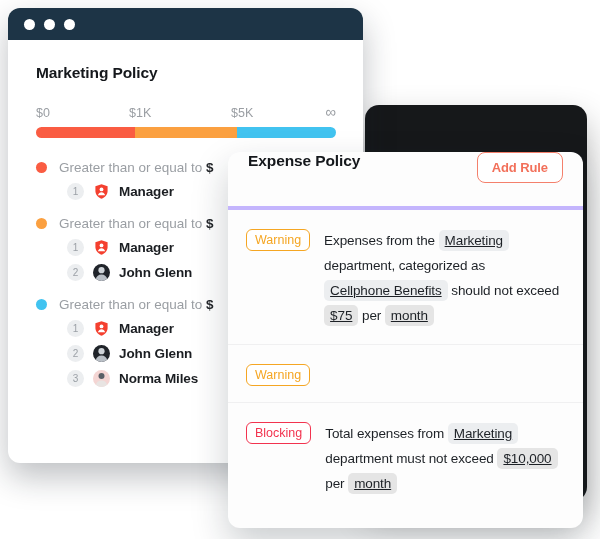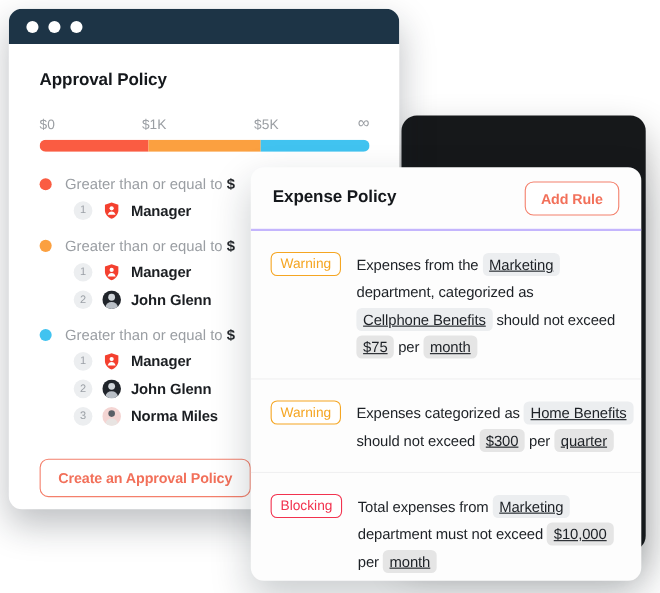--- a/index.html
+++ b/index.html
@@ -121,23 +121,23 @@
     position:absolute;
     left:228px; top:152px;
     width:355px; height:376px;
     background:#fdfdfd;
     border-radius:12px;
     box-shadow:0 16px 36px rgba(20,30,40,.22);
     overflow:hidden;
   }
   .card-head{
     height:58px;
-    display:flex;align-items:center;justify-content:space-between;
+    display:flex;align-items:flex-start;justify-content:space-between;
     padding:0 20px;
-    border-bottom:2px solid #c4b5fd;
+    border-bottom:4px solid #c4b5fd;
     box-sizing:border-box;
   }
   .card-title{
     font-size:15.5px;font-weight:bold;color:#15181c;
     letter-spacing:-0.1px;
   }
   .add-rule{padding:7px 14px;}
 
   .rule{
     display:flex;
@@ -182,21 +182,21 @@
 <div class="window">
 
   <div class="titlebar">
     <span class="dot"></span>
     <span class="dot"></span>
     <span class="dot"></span>
   </div>
 
   <div class="win-body">
 
-    <div class="panel-title">Approval Policy</div>
+    <div class="panel-title">Marketing Policy</div>
 
     <div class="scale">
       <div class="scale-labels">
         <span class="sl0">$0</span>
         <span class="sl1">$1K</span>
         <span class="sl2">$5K</span>
         <span class="sl3">∞</span>
       </div>
       <div class="bar">
         <div class="seg seg0" style="background: rgb(250, 92, 66);"></div>
@@ -306,36 +306,34 @@
                   <circle cx="8.5" cy="6.0" r="3.0" fill="#5a5f66"></circle>
                   <ellipse cx="8.5" cy="15.0" rx="5.4" ry="4.5" fill="#e8e4e2"></ellipse>
                 </g>
               </svg>
             </span>
             <span class="approver-name">Norma Miles</span>
           </div>
         </div>
       </div>
 
-    <button class="btn-outline create-btn">Create an Approval Policy</button>
   </div>
 </div>
 
 <div class="card">
   <div class="card-head">
     <span class="card-title">Expense Policy</span>
     <button class="btn-outline add-rule">Add Rule</button>
   </div>
   <div id="rules">
       <div class="rule">
         <span class="badge badge-warning">Warning</span>
         <div class="rule-text">Expenses from the <span class="chip chip-gray">Marketing</span> department, categorized as <span class="chip chip-gray">Cellphone Benefits</span> should not exceed <span class="chip chip-pink">$75</span> per <span class="chip chip-pink">month</span></div>
       </div>
       <div class="rule">
         <span class="badge badge-warning">Warning</span>
-        <div class="rule-text">Expenses categorized as <span class="chip chip-gray">Home Benefits</span> should not exceed <span class="chip chip-pink">$300</span> per <span class="chip chip-pink">quarter</span></div>
       </div>
       <div class="rule">
         <span class="badge badge-blocking">Blocking</span>
         <div class="rule-text">Total expenses from <span class="chip chip-gray">Marketing</span> department must not exceed <span class="chip chip-pink">$10,000</span> per <span class="chip chip-pink">month</span></div>
       </div>
     </div>
 </div>
 
 </body></html>

